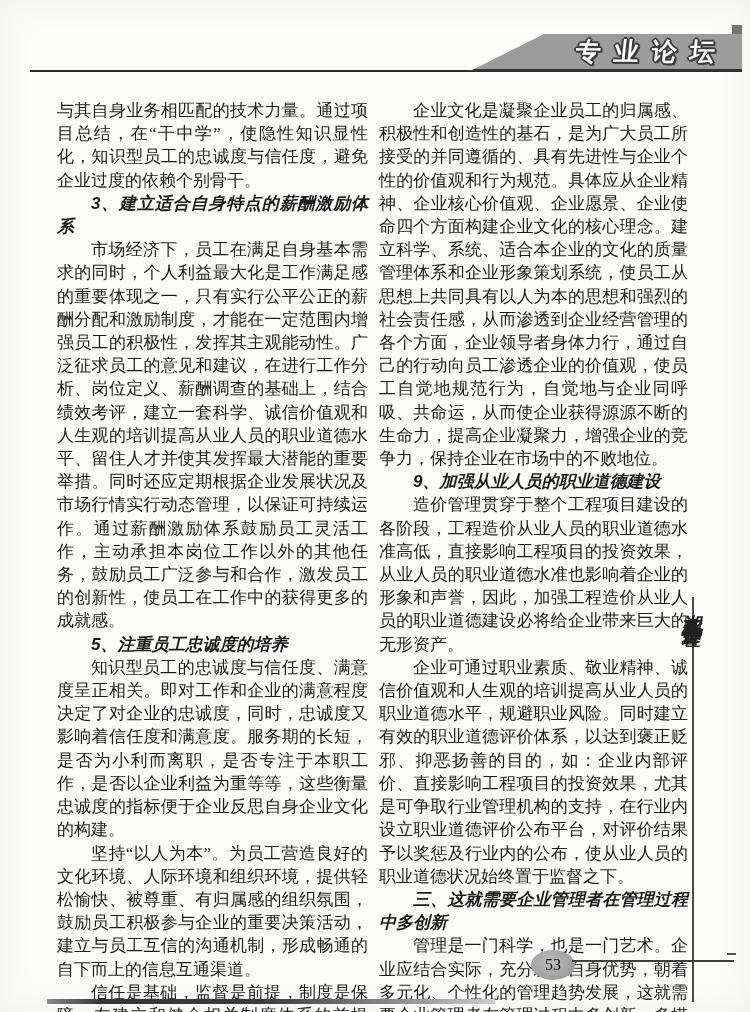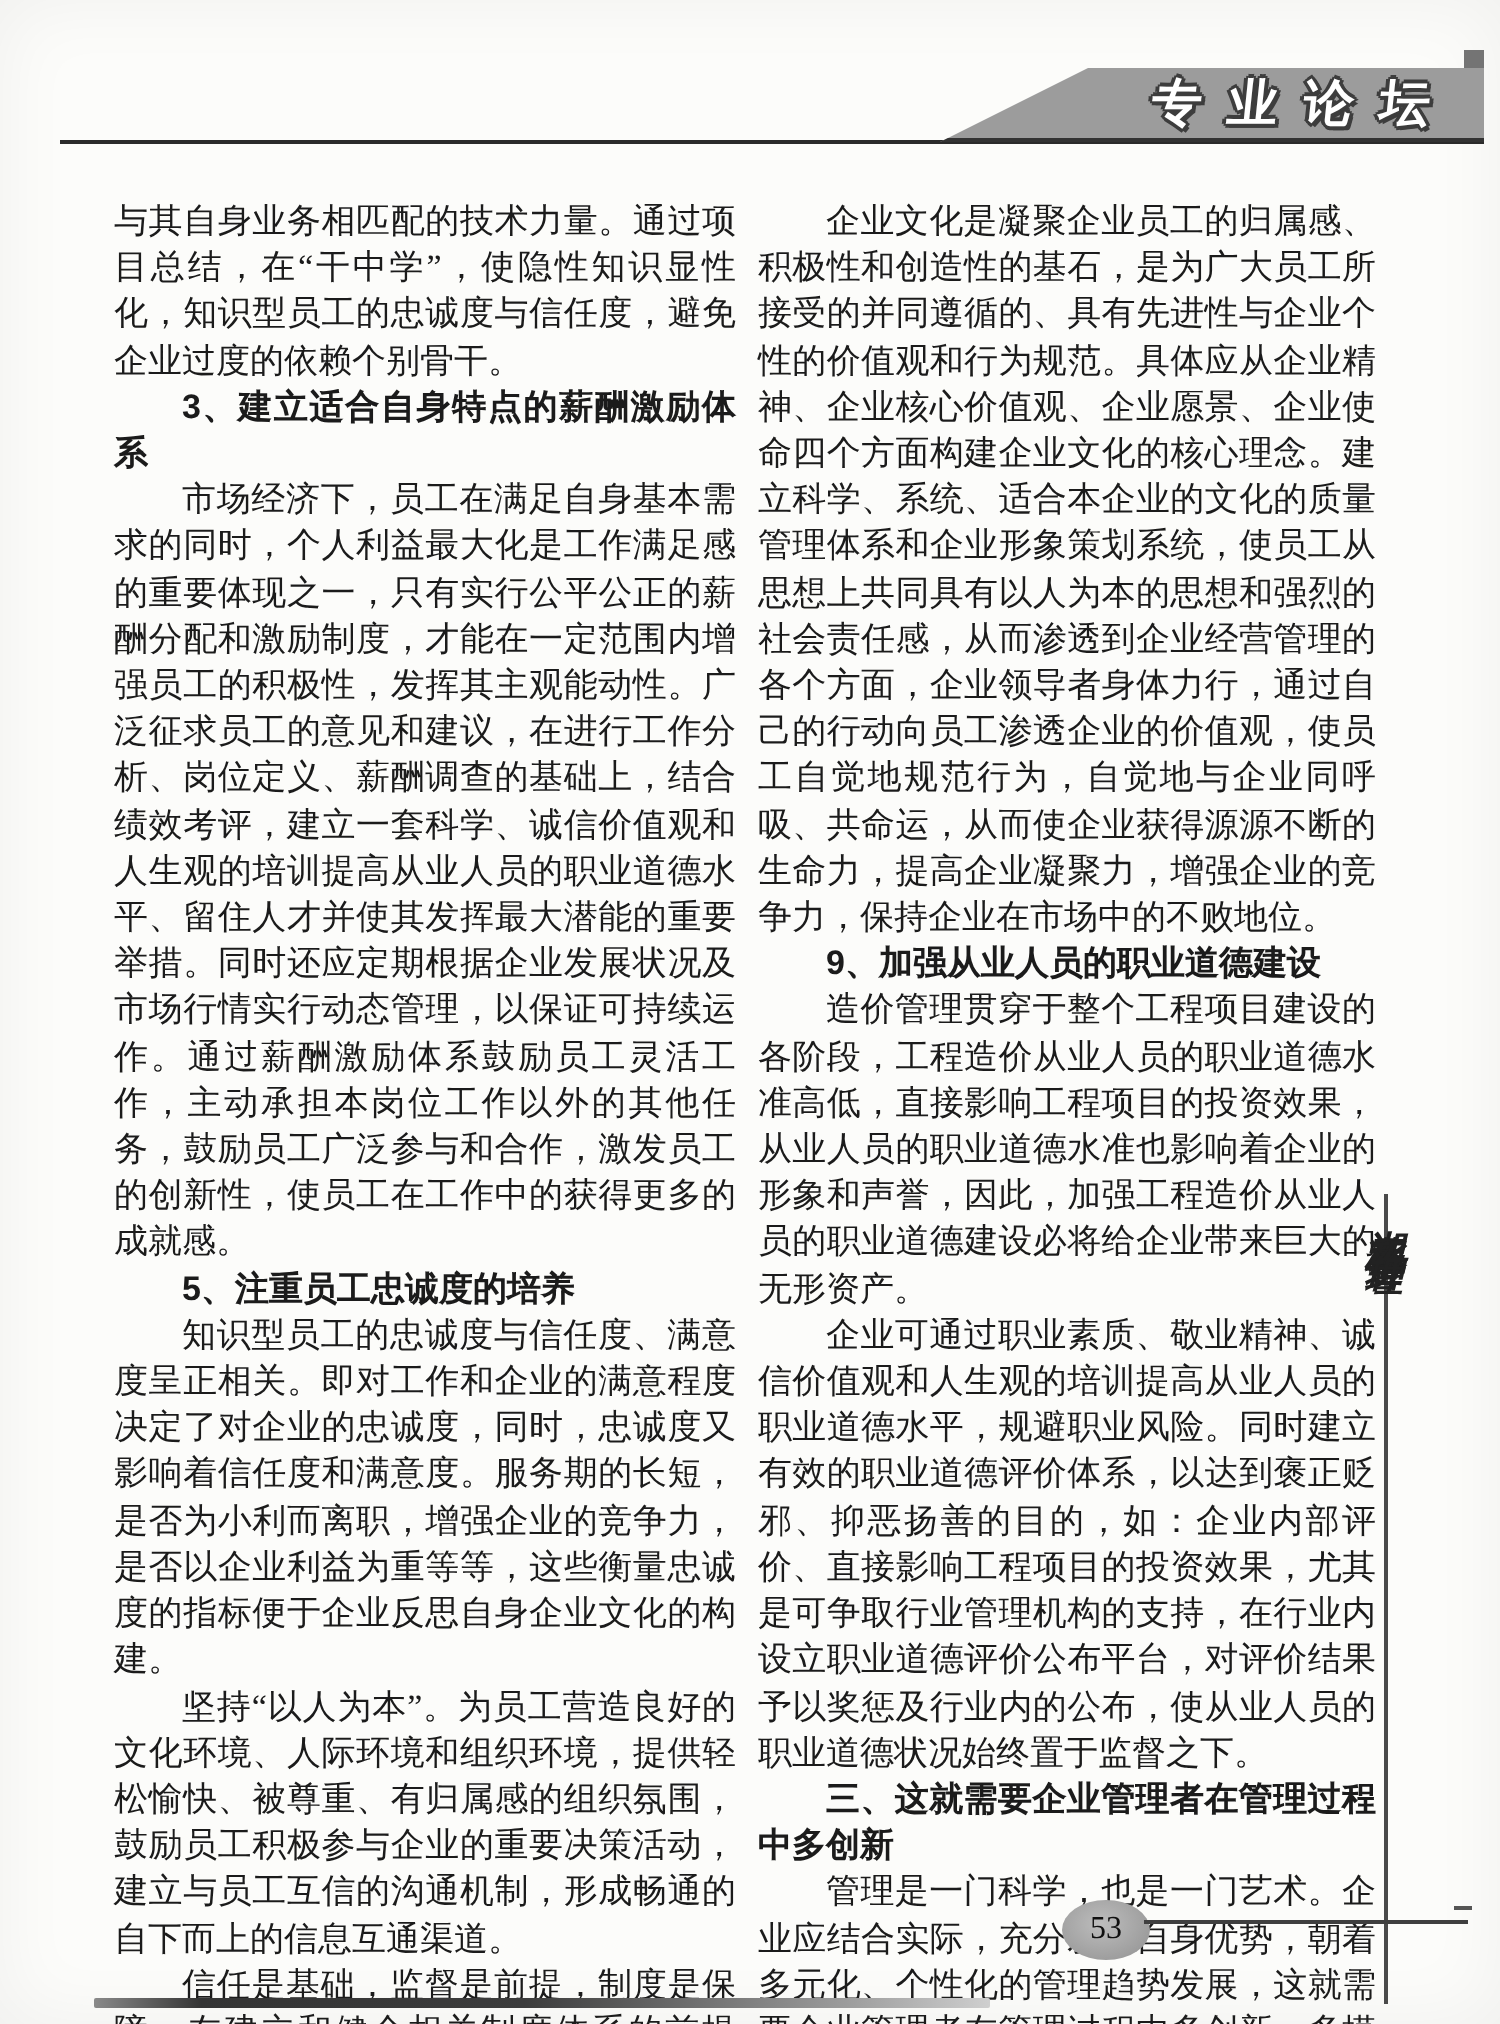--- a/index.html
+++ b/index.html
@@ -45,20 +45,21 @@
     font-size:17px;line-height:23.2px;color:#1b1b1b;
     text-align:justify;
   }
   .col-left{left:57px;width:311px;}
   .col-right{left:379px;width:309px;}
   .col p{margin:0;text-indent:2em;}
   .col p.no-indent{text-indent:0;}
   .col p.h{
     font-family:"Liberation Sans", sans-serif;
     font-weight:bold;
+    font-style:italic;
   }
   
   .side-rule{
     position:absolute;left:692px;top:597px;width:2px;height:405px;
     background:#4a4a4a;
   }
   .side-title{
     position:absolute;left:681px;top:600px;width:24px;
     writing-mode:vertical-rl;text-orientation:upright;
     font-family:"DejaVu Serif", serif;font-weight:bold;
@@ -96,21 +97,21 @@
   <div class="banner-tab"></div>
   <div class="banner">
     <span class="banner-text">专业论坛</span>
   </div>
 
   <div class="col col-left">
     <p class="no-indent">与其自身业务相匹配的技术力量。通过项目总结，在“干中学”，使隐性知识显性化，知识型员工的忠诚度与信任度，避免企业过度的依赖个别骨干。</p>
     <p class="h">3、建立适合自身特点的薪酬激励体系</p>
     <p>市场经济下，员工在满足自身基本需求的同时，个人利益最大化是工作满足感的重要体现之一，只有实行公平公正的薪酬分配和激励制度，才能在一定范围内增强员工的积极性，发挥其主观能动性。广泛征求员工的意见和建议，在进行工作分析、岗位定义、薪酬调查的基础上，结合绩效考评，建立一套科学、诚信价值观和人生观的培训提高从业人员的职业道德水平、留住人才并使其发挥最大潜能的重要举措。同时还应定期根据企业发展状况及市场行情实行动态管理，以保证可持续运作。通过薪酬激励体系鼓励员工灵活工作，主动承担本岗位工作以外的其他任务，鼓励员工广泛参与和合作，激发员工的创新性，使员工在工作中的获得更多的成就感。</p>
     <p class="h">5、注重员工忠诚度的培养</p>
-    <p>知识型员工的忠诚度与信任度、满意度呈正相关。即对工作和企业的满意程度决定了对企业的忠诚度，同时，忠诚度又影响着信任度和满意度。服务期的长短，是否为小利而离职，增强企业的竞争力，是否以企业利益为重等等，这些衡量忠诚度的指标便于企业反思自身企业文化的构建。</p>
+    <p>知识型员工的忠诚度与信任度、满意度呈正相关。即对工作和企业的满意程度决定了对企业的忠诚度，同时，忠诚度又影响着信任度和满意度。服务期的长短，是否为小利而离职，是否专注于本职工作，是否以企业利益为重等等，这些衡量忠诚度的指标便于企业反思自身企业文化的构建。</p>
     <p>坚持“以人为本”。为员工营造良好的文化环境、人际环境和组织环境，提供轻松愉快、被尊重、有归属感的组织氛围，鼓励员工积极参与企业的重要决策活动，建立与员工互信的沟通机制，形成畅通的自下而上的信息互通渠道。</p>
     <p>信任是基础，监督是前提，制度是保障。在建立和健全相关制度体系的前提下，充分授权，允许员工犯错误，鼓励创新，奖罚明确并执行到位。做到人尽其才，物尽其用，实现员工自身价值与企业价值的相互融合。</p>
 
   </div>
 
   <div class="col col-right">
     <p>企业文化是凝聚企业员工的归属感、积极性和创造性的基石，是为广大员工所接受的并同遵循的、具有先进性与企业个性的价值观和行为规范。具体应从企业精神、企业核心价值观、企业愿景、企业使命四个方面构建企业文化的核心理念。建立科学、系统、适合本企业的文化的质量管理体系和企业形象策划系统，使员工从思想上共同具有以人为本的思想和强烈的社会责任感，从而渗透到企业经营管理的各个方面，企业领导者身体力行，通过自己的行动向员工渗透企业的价值观，使员工自觉地规范行为，自觉地与企业同呼吸、共命运，从而使企业获得源源不断的生命力，提高企业凝聚力，增强企业的竞争力，保持企业在市场中的不败地位。</p>
     <p class="h">9、加强从业人员的职业道德建设</p>
     <p>造价管理贯穿于整个工程项目建设的各阶段，工程造价从业人员的职业道德水准高低，直接影响工程项目的投资效果，从业人员的职业道德水准也影响着企业的形象和声誉，因此，加强工程造价从业人员的职业道德建设必将给企业带来巨大的无形资产。</p>
     <p>企业可通过职业素质、敬业精神、诚信价值观和人生观的培训提高从业人员的职业道德水平，规避职业风险。同时建立有效的职业道德评价体系，以达到褒正贬邪、抑恶扬善的目的，如：企业内部评价、直接影响工程项目的投资效果，尤其是可争取行业管理机构的支持，在行业内设立职业道德评价公布平台，对评价结果予以奖惩及行业内的公布，使从业人员的职业道德状况始终置于监督之下。</p>

